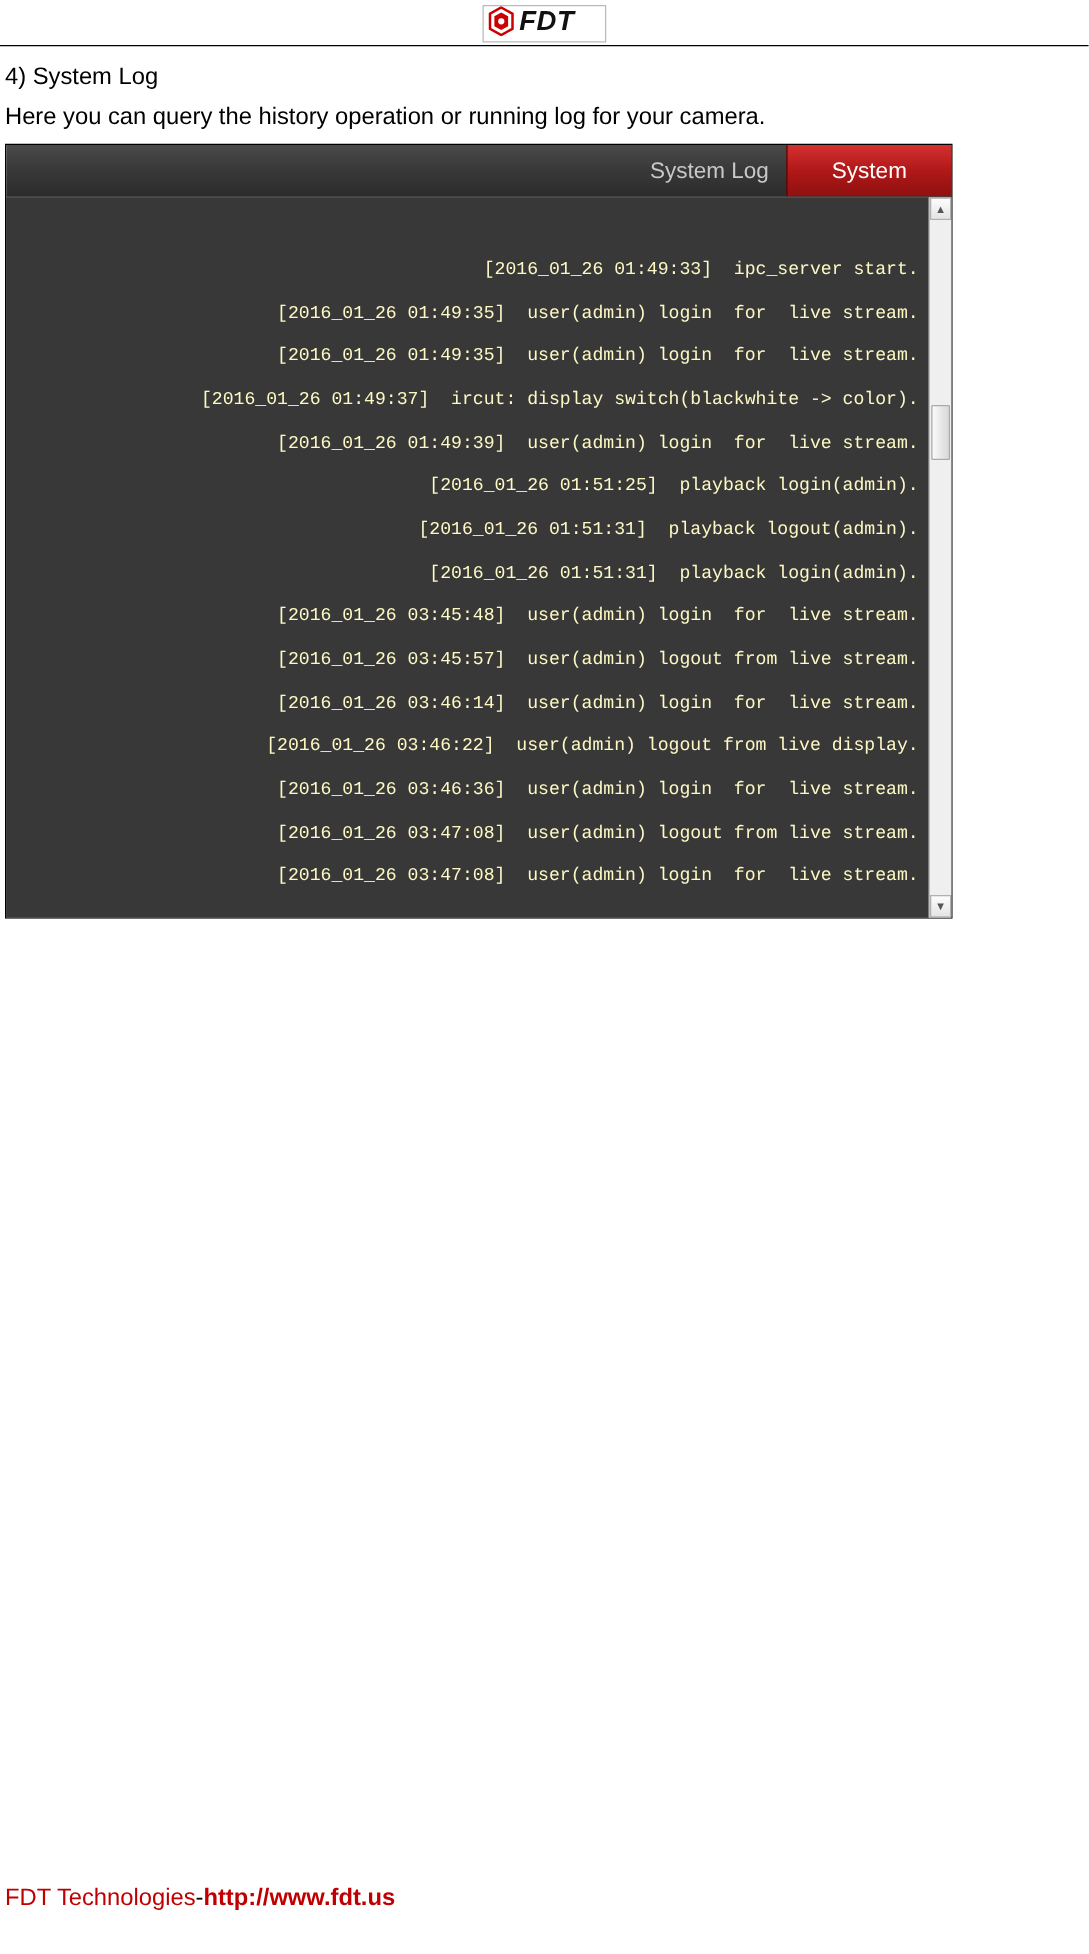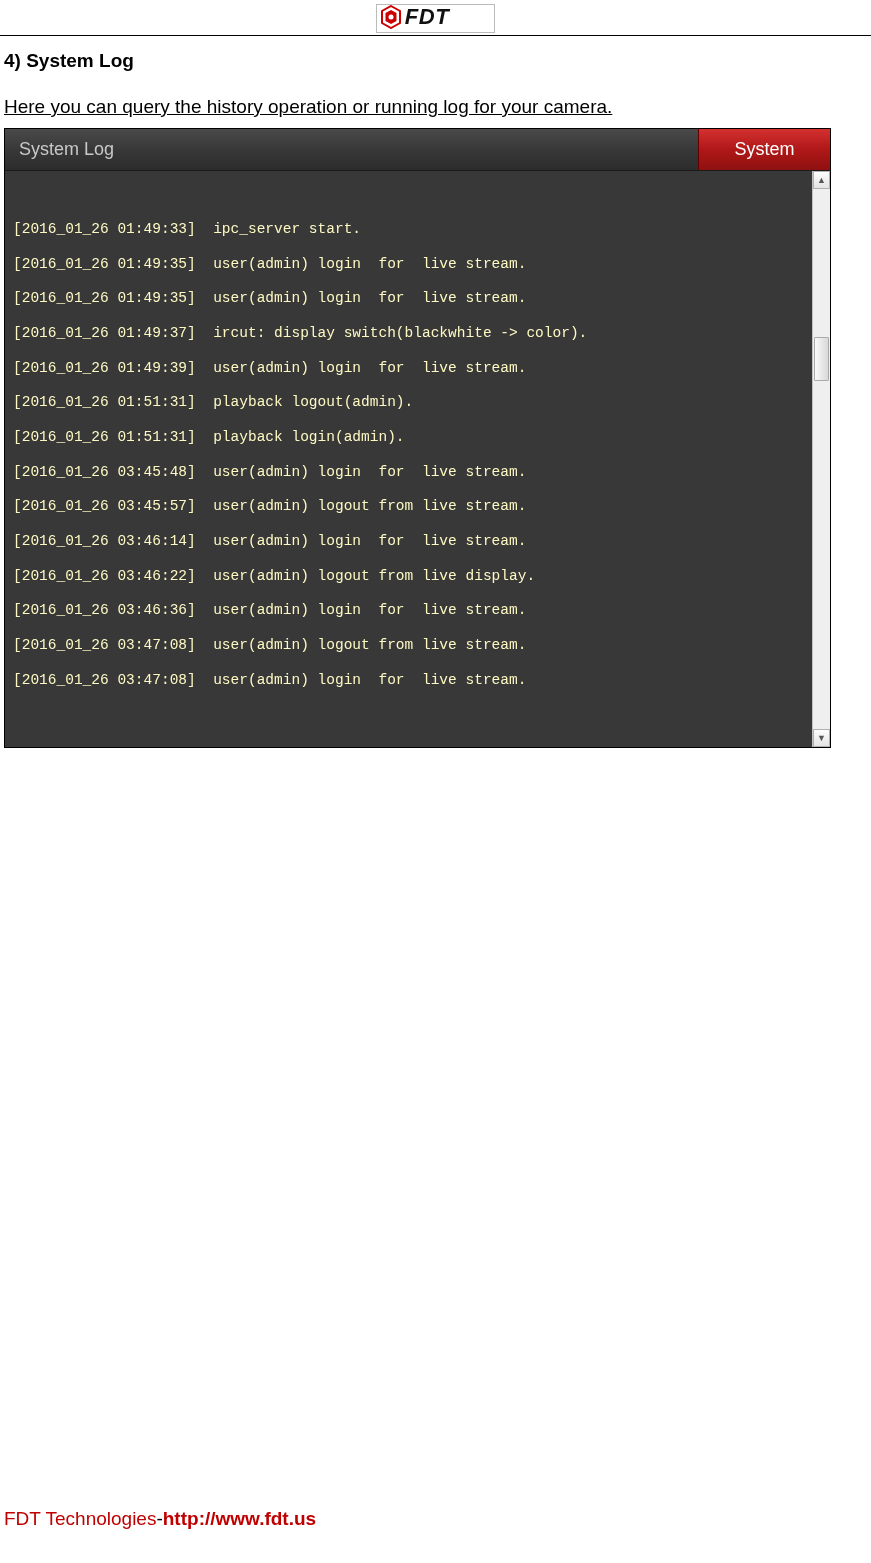--- a/index.html
+++ b/index.html
@@ -14,21 +14,21 @@
     }
     .page-header {
       border-bottom: 1.5px solid #000;
       padding: 4px 0 2px 0;
       text-align: center;
       position: relative;
     }
     .logo-wrap {
       display: inline-block;
       border: 1px solid #bbb;
-      padding: 0px 45px 0px 2px;
+      padding: 0px 24px 0px 2px;
       line-height: 1;
     }
     .logo {
       display: inline-flex;
       align-items: center;
       gap: 2px;
     }
     .logo-icon svg {
       display: block;
     }
@@ -36,33 +36,33 @@
       font-weight: 900;
       font-style: italic;
       font-size: 22px;
       letter-spacing: 0.5px;
       color: #111;
     }
     .content {
       padding: 14px 4px 0 4px;
     }
     .section-heading {
-      font-weight: bold;
+      font-weight: normal;
       font-size: 19px;
-      margin-bottom: 24px;
+      margin-bottom: 10px;
     }
     .section-desc {
       font-size: 19px;
       margin-bottom: 10px;
       color: #000;
-      text-decoration: underline;
     }
     .log-panel {
-      width: 827px;
+      width: 758px;
       border: 1px solid #000;
+      text-align: right;
     }
     .log-header {
       display: flex;
       align-items: stretch;
       height: 42px;
       background: linear-gradient(to bottom, #4a4a4a 0%, #383838 50%, #2c2c2c 100%);
       border-bottom: 1px solid #1a1a1a;
     }
     .log-title {
       flex: 1;
@@ -185,20 +185,21 @@
       <div class="log-title">System Log</div>
       <div class="refresh-btn">System</div>
     </div>
     <div class="log-body-wrap">
       <div class="log-body" id="log-body">
           <div class="log-line">[2016_01_26 01:49:33]  ipc_server start.</div>
           <div class="log-line">[2016_01_26 01:49:35]  user(admin) login  for  live stream.</div>
           <div class="log-line">[2016_01_26 01:49:35]  user(admin) login  for  live stream.</div>
           <div class="log-line">[2016_01_26 01:49:37]  ircut: display switch(blackwhite -&gt; color).</div>
           <div class="log-line">[2016_01_26 01:49:39]  user(admin) login  for  live stream.</div>
+          <div class="log-line">[2016_01_26 01:51:25]  playback login(admin).</div>
           <div class="log-line">[2016_01_26 01:51:31]  playback logout(admin).</div>
           <div class="log-line">[2016_01_26 01:51:31]  playback login(admin).</div>
           <div class="log-line">[2016_01_26 03:45:48]  user(admin) login  for  live stream.</div>
           <div class="log-line">[2016_01_26 03:45:57]  user(admin) logout from live stream.</div>
           <div class="log-line">[2016_01_26 03:46:14]  user(admin) login  for  live stream.</div>
           <div class="log-line">[2016_01_26 03:46:22]  user(admin) logout from live display.</div>
           <div class="log-line">[2016_01_26 03:46:36]  user(admin) login  for  live stream.</div>
           <div class="log-line">[2016_01_26 03:47:08]  user(admin) logout from live stream.</div>
           <div class="log-line">[2016_01_26 03:47:08]  user(admin) login  for  live stream.</div>
         </div>

